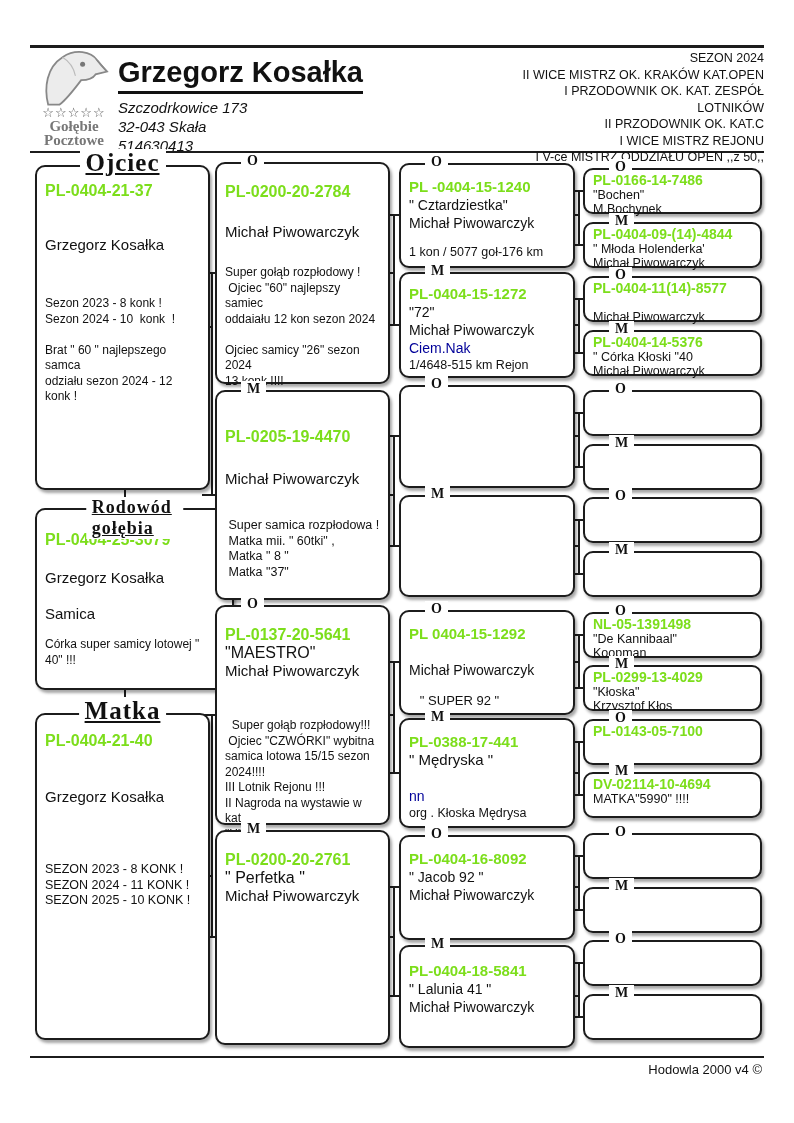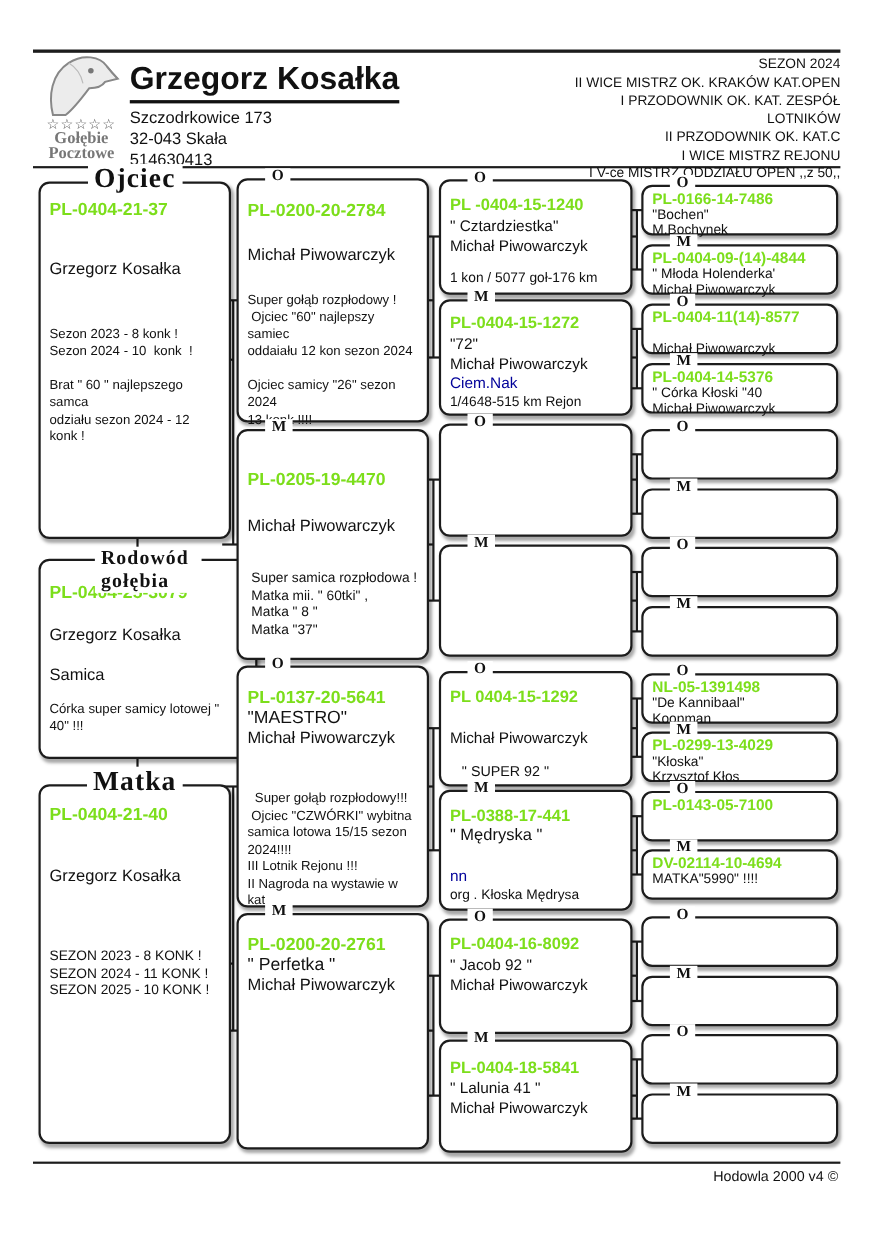--- a/index.html
+++ b/index.html
@@ -6,29 +6,29 @@
   .page{position:relative;width:794px;height:1123px;background:#fff;overflow:hidden;
         font-family:"Liberation Sans",sans-serif;color:#111;}
   .hline{position:absolute;background:#1c1c1c;}
   
   .logo-wrap{position:absolute;left:32px;top:50px;width:84px;text-align:center;}
   .logo-stars{font-size:13px;color:#555;letter-spacing:1px;line-height:13px;}
   .logo-text{font-family:"Liberation Serif",serif;font-weight:bold;color:#777;
              font-size:15px;line-height:14px;white-space:pre-line;}
   .breeder-name{position:absolute;left:118px;top:56px;font-size:29px;font-weight:bold;
                 border-bottom:3px solid #111;padding-bottom:2px;}
-  .address{position:absolute;left:118px;top:98px;font-size:15px;line-height:19px;white-space:pre-line;}
+  .address{position:absolute;left:118px;top:98px;font-size:15px;line-height:19px;white-space:pre-line;font-style:italic;}
   .achievements{position:absolute;right:30px;top:50px;width:340px;text-align:right;
                 font-size:12.5px;line-height:16.5px;white-space:pre-line;}
   
   .box{position:absolute;box-sizing:border-box;background:#fff;border:2px solid #1c1c1c;
        border-radius:10px;box-shadow:2px 3px 3px rgba(0,0,0,.35);z-index:2;padding:6px 8px;}
   .tag{position:absolute;top:-11px;left:24px;background:#fff;padding:0 6px;
        font-family:"Liberation Serif",serif;font-weight:bold;font-size:14px;color:#111;z-index:3;}
-  .tag.center{left:50%;transform:translateX(-50%);font-size:25px;top:-18px;letter-spacing:1px;}
+  .tag.center{left:50%;transform:translateX(-50%);font-size:25px;top:-18px;letter-spacing:1px;text-decoration:underline;}
   .tag.center.small{font-size:18px;top:-13px;}
   .ring{color:#7cde1b;font-weight:bold;font-size:15px;line-height:19px;min-height:19px;}
   .pname{font-size:14px;line-height:18px;min-height:18px;}
   .owner{font-size:14px;line-height:18px;}
   .strain{color:#000099;font-size:14px;line-height:18px;}
   .result{font-size:12.5px;line-height:16px;}
   .notes{font-size:11.5px;line-height:15.5px;white-space:pre-wrap;}
   .g1 .ring{font-size:16px;}
   .g1 .owner{font-size:15px;}
   .g1 .notes{font-size:12px;}

